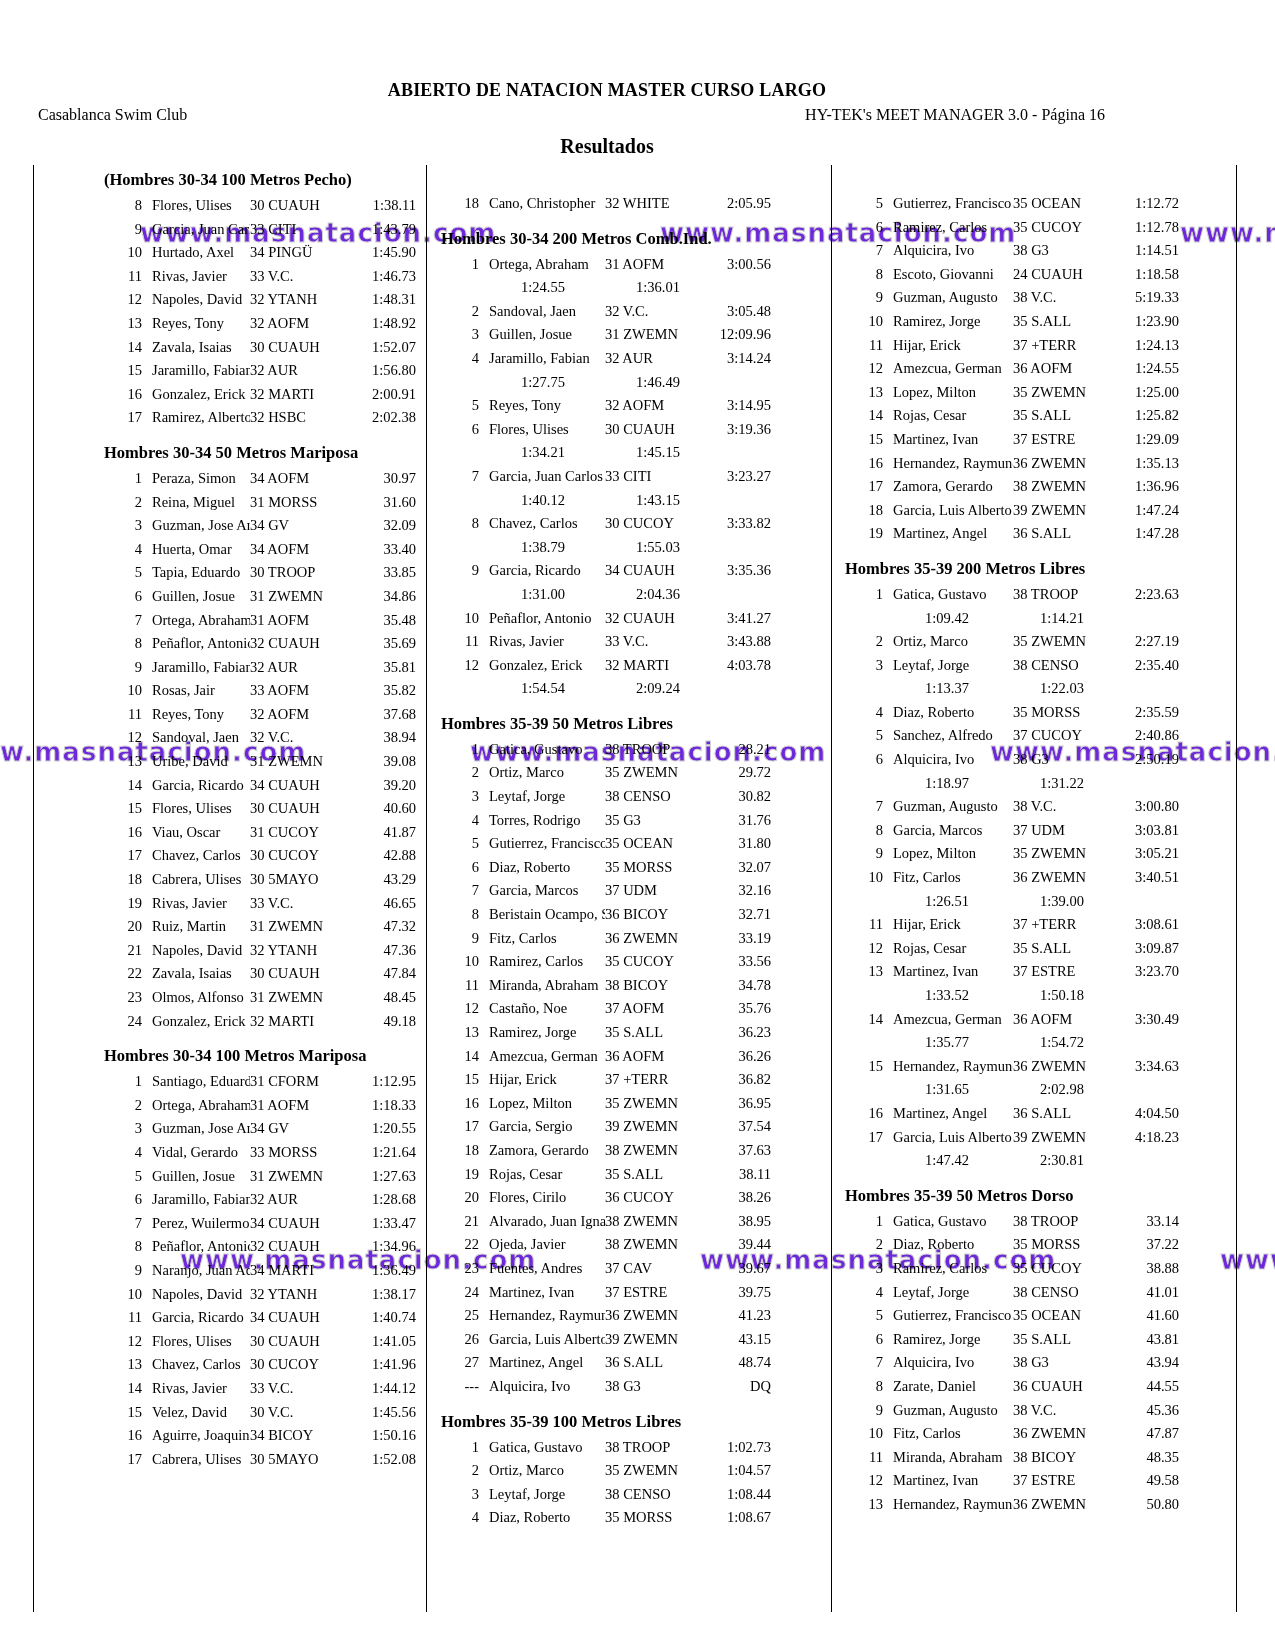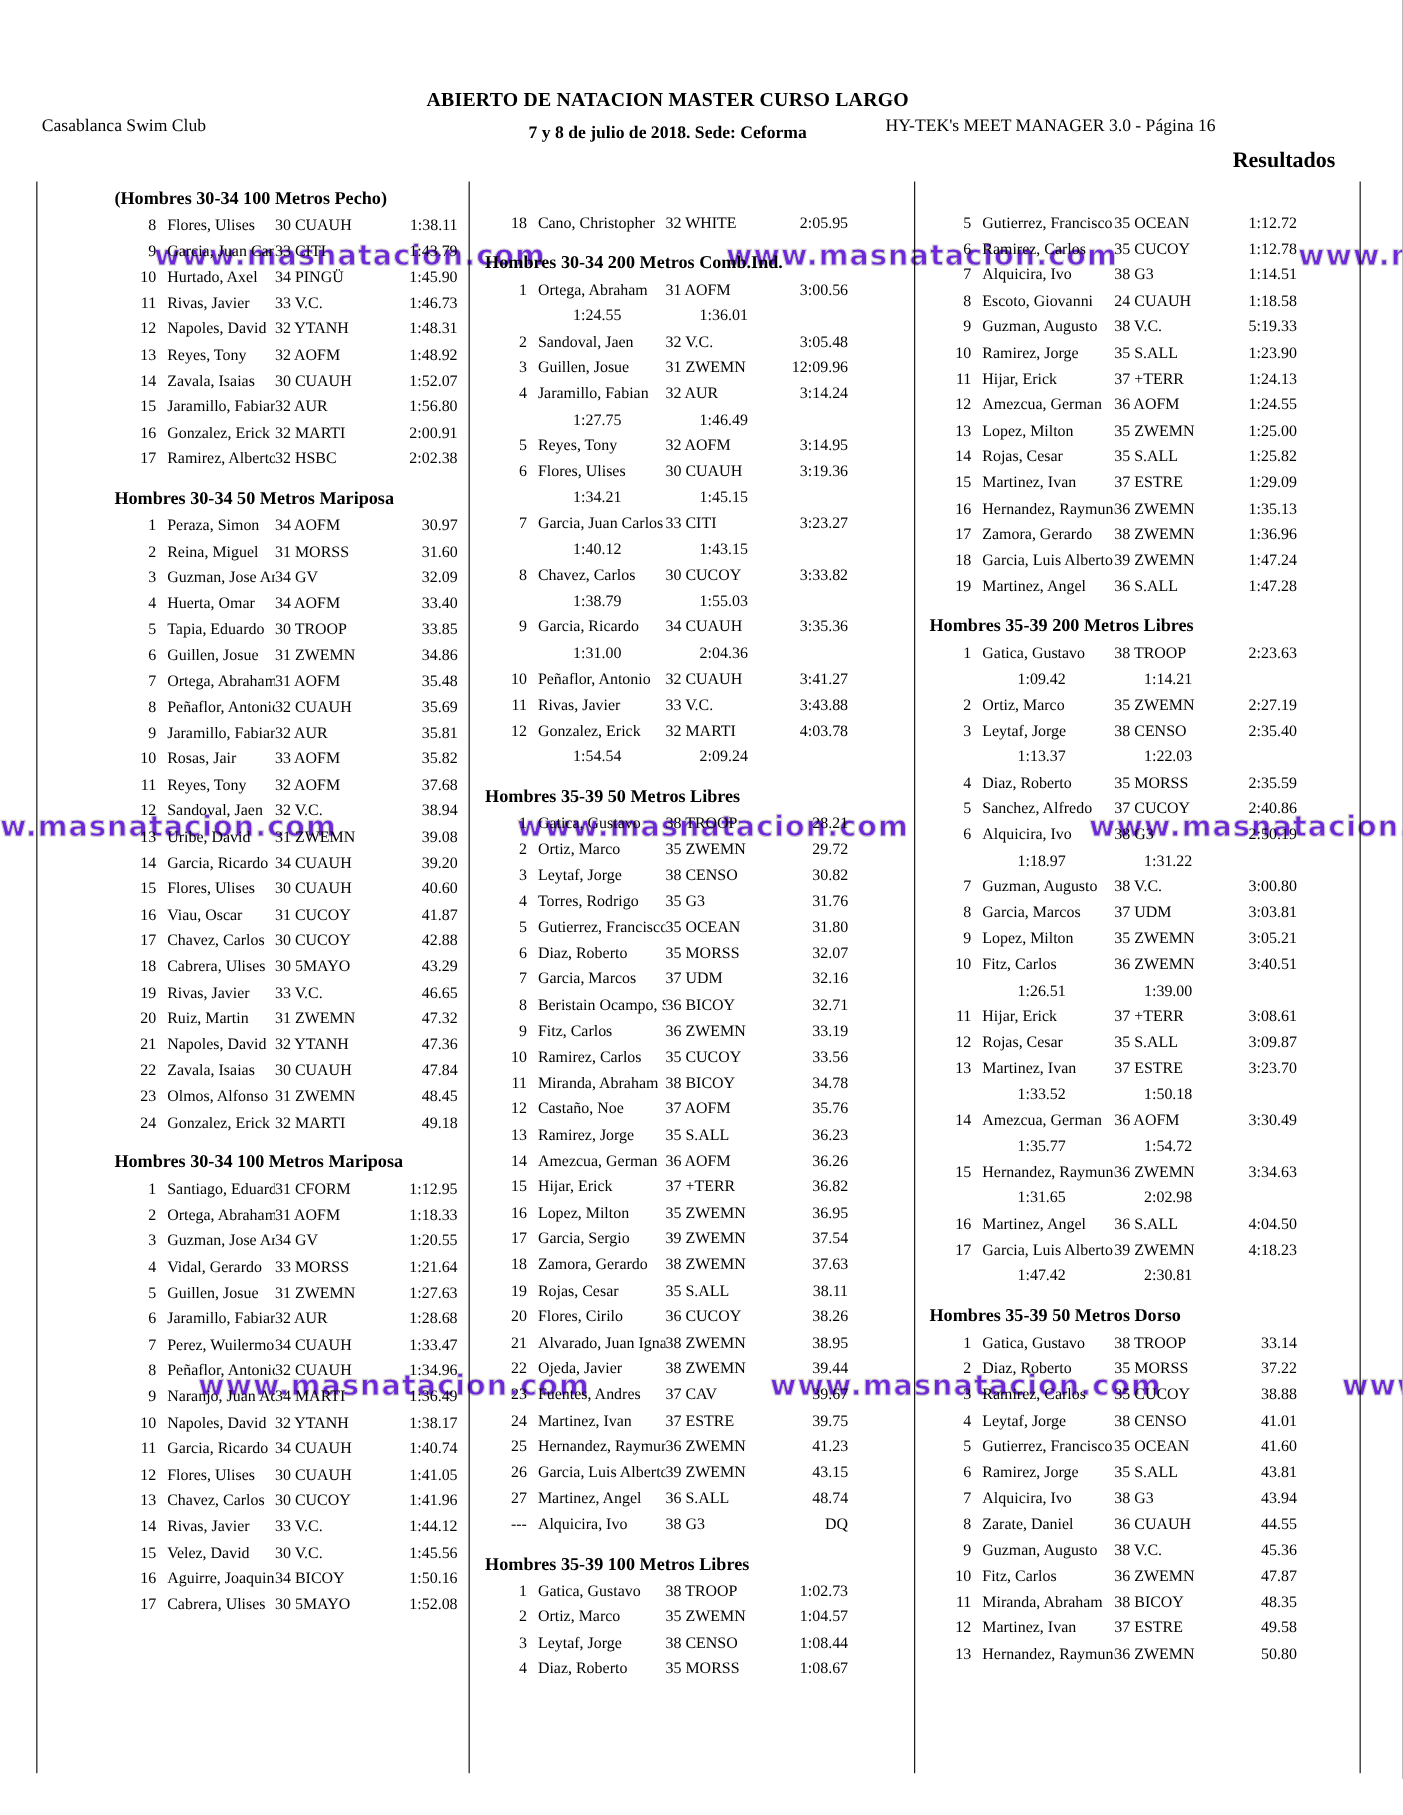--- a/index.html
+++ b/index.html
@@ -3,21 +3,21 @@
 <meta charset="utf-8">
 <style>
   html,body{margin:0;padding:0;background:#888;}
   .page{position:relative;width:1275px;height:1650px;background:#ffffff;
         font-family:"Liberation Serif", serif;color:#000;overflow:hidden;margin:0 auto;}
   .topbar{position:absolute;top:60px;left:38px;right:170px;display:flex;
           justify-content:space-between;font-size:16px;margin-top:46px;}
   .center-line{position:absolute;left:0;width:1214px;text-align:center;font-weight:bold;}
   .title{top:80px;font-size:18px;letter-spacing:.2px;}
   .subtitle{top:112px;font-size:16px;}
-  .results-label{top:135px;font-size:20px;text-align:right;}
+  .results-label{top:135px;font-size:20px;}
   .vline{position:absolute;top:165px;height:1447px;width:1px;background:#000;}
   .vl1{left:33px;}.vl2{left:426px;}.vl3{left:831px;}.vl4{left:1236px;}
   .col{position:absolute;top:166px;font-size:14.5px;line-height:23.6px;}
   .col1{left:56px;width:312px;margin-left:48px;}
   .col2{left:441px;width:330px;padding-top:26px;}
   .col3{left:845px;width:334px;padding-top:26px;}
   .sec-title{font-weight:bold;font-size:16.5px;line-height:21px;margin:12px 0 4px 0;
              white-space:nowrap;}
   .col .sec-title:first-child{margin-top:3px;}
   .row{display:flex;height:23.6px;align-items:baseline;white-space:nowrap;}
@@ -44,21 +44,20 @@
   <span class="wm" style="left:990px;top:737px">www.masnatacion.com</span>
   <span class="wm" style="left:180px;top:1245px">www.masnatacion.com</span>
   <span class="wm" style="left:700px;top:1245px">www.masnatacion.com</span>
   <span class="wm" style="left:1220px;top:1245px">www.masnatacion.com</span>
 
   <div class="topbar">
     <span>Casablanca Swim Club</span>
     <span>HY-TEK's MEET MANAGER 3.0 - Página 16</span>
   </div>
   <div class="center-line title">ABIERTO DE NATACION MASTER CURSO LARGO</div>
-  <div class="center-line subtitle">7 y 8 de julio de 2018. Sede: Ceforma</div>
   <div class="center-line results-label">Resultados</div>
 
   <div class="vline vl1"></div>
   <div class="vline vl2"></div>
   <div class="vline vl3"></div>
   <div class="vline vl4"></div>
 
   <div class="col col1">
       <div class="sec-title">(Hombres 30-34 100 Metros Pecho)</div>
       <div class="row">

